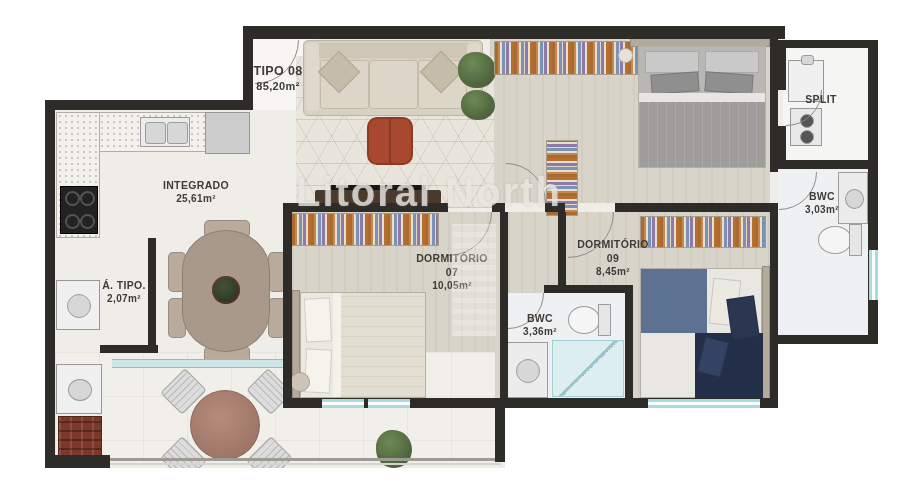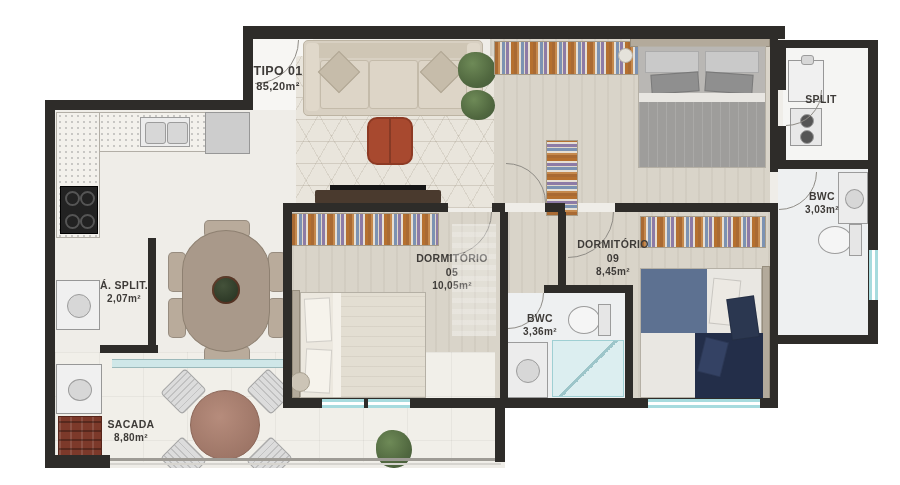--- a/index.html
+++ b/index.html
@@ -263,48 +263,49 @@
   <div class="wall" style="left:868px;top:40px;width:10px;height:304px;"></div>
   <div class="wall" style="left:495px;top:398px;width:10px;height:64px;"></div>
   <div class="wall" style="left:148px;top:238px;width:8px;height:110px;"></div>
 
   <div class="win h" style="left:322px;top:399px;width:42px;height:9px;"></div>
   <div class="win h" style="left:368px;top:399px;width:42px;height:9px;"></div>
   <div class="win h" style="left:648px;top:399px;width:112px;height:9px;"></div>
   <div class="win v" style="left:869px;top:250px;width:9px;height:50px;"></div>
 
   <div class="label big" style="left:233px;top:60px;width:90px;height:36px;">
-    <span>TIPO 01</span>
+    <span>TIPO 08</span>
     <span class="area">85,20m²</span>
   </div>
   <div class="label" style="left:794px;top:92px;width:54px;height:16px;">
     <span>SPLIT</span>
   </div>
   <div class="label" style="left:790px;top:186px;width:64px;height:34px;">
     <span>BWC</span>
     <span class="area">3,03m²</span>
   </div>
+  <div class="label" style="left:148px;top:176px;width:96px;height:32px;">
+    <span>INTEGRADO</span>
+    <span class="area">25,61m²</span>
+  </div>
   <div class="label" style="left:405px;top:248px;width:94px;height:48px;">
     <span>DORMITÓRIO</span>
-    <span>05</span>
+    <span>07</span>
     <span class="area">10,05m²</span>
   </div>
   <div class="label" style="left:566px;top:234px;width:94px;height:48px;">
     <span>DORMITÓRIO</span>
     <span>09</span>
     <span class="area">8,45m²</span>
   </div>
   <div class="label" style="left:86px;top:276px;width:76px;height:32px;">
-    <span>Á. SPLIT.</span>
+    <span>Á. TIPO.</span>
     <span class="area">2,07m²</span>
   </div>
   <div class="label" style="left:508px;top:308px;width:64px;height:34px;">
     <span>BWC</span>
     <span class="area">3,36m²</span>
   </div>
-  <div class="label" style="left:92px;top:414px;width:78px;height:34px;">
-    <span>SACADA</span>
-    <span class="area">8,80m²</span>
-  </div>
-
+
+  <div class="watermark" style="left:296px;top:170px;">Litoral North</div>
   <div class="wm-logo" style="left:452px;top:224px;width:44px;height:112px;"></div>
 
 </div>
 
 </body></html>

